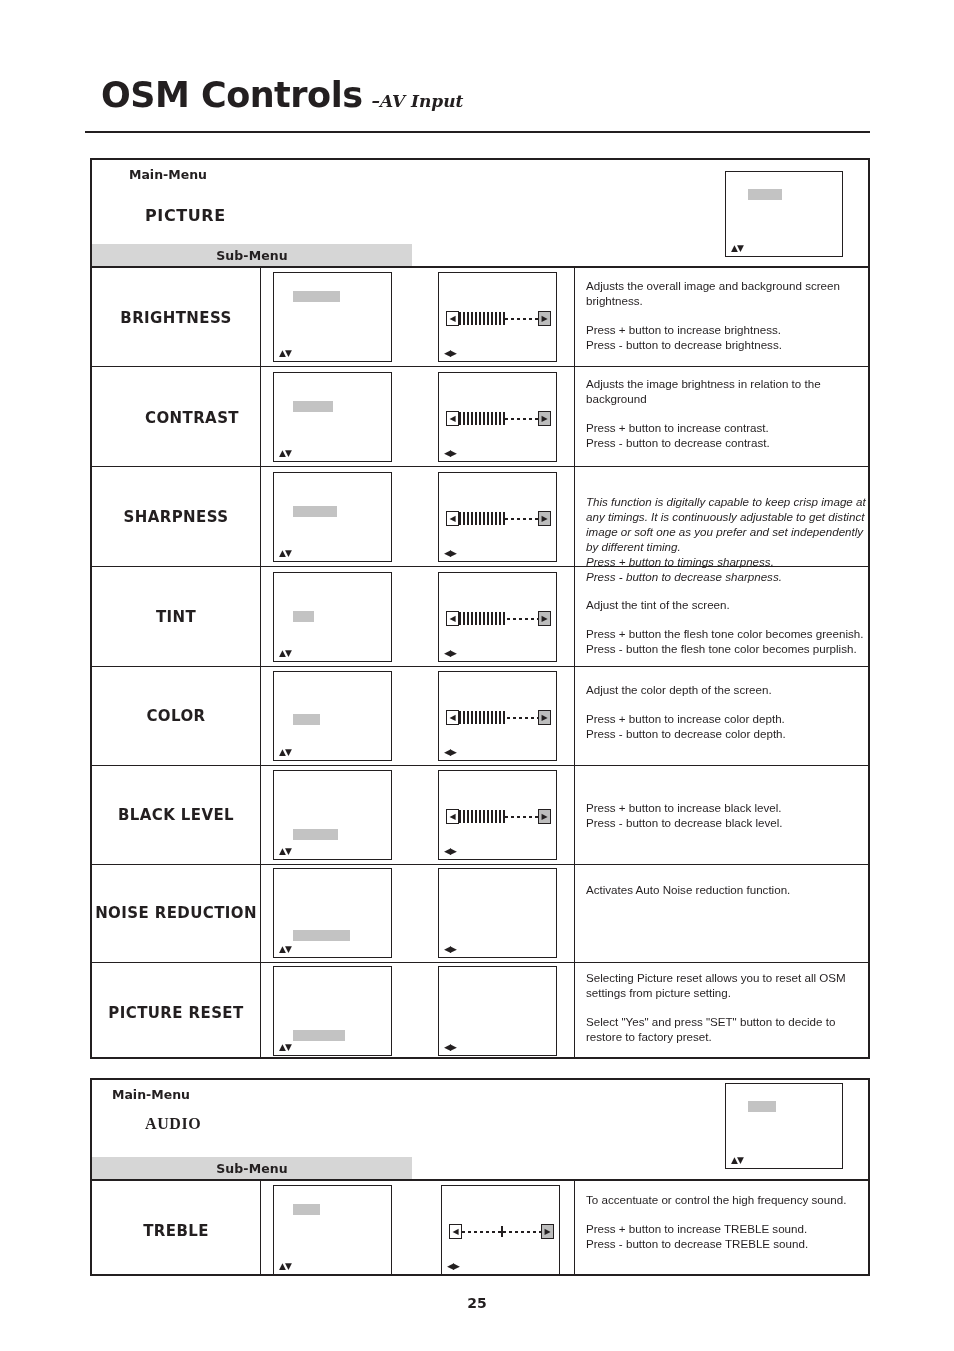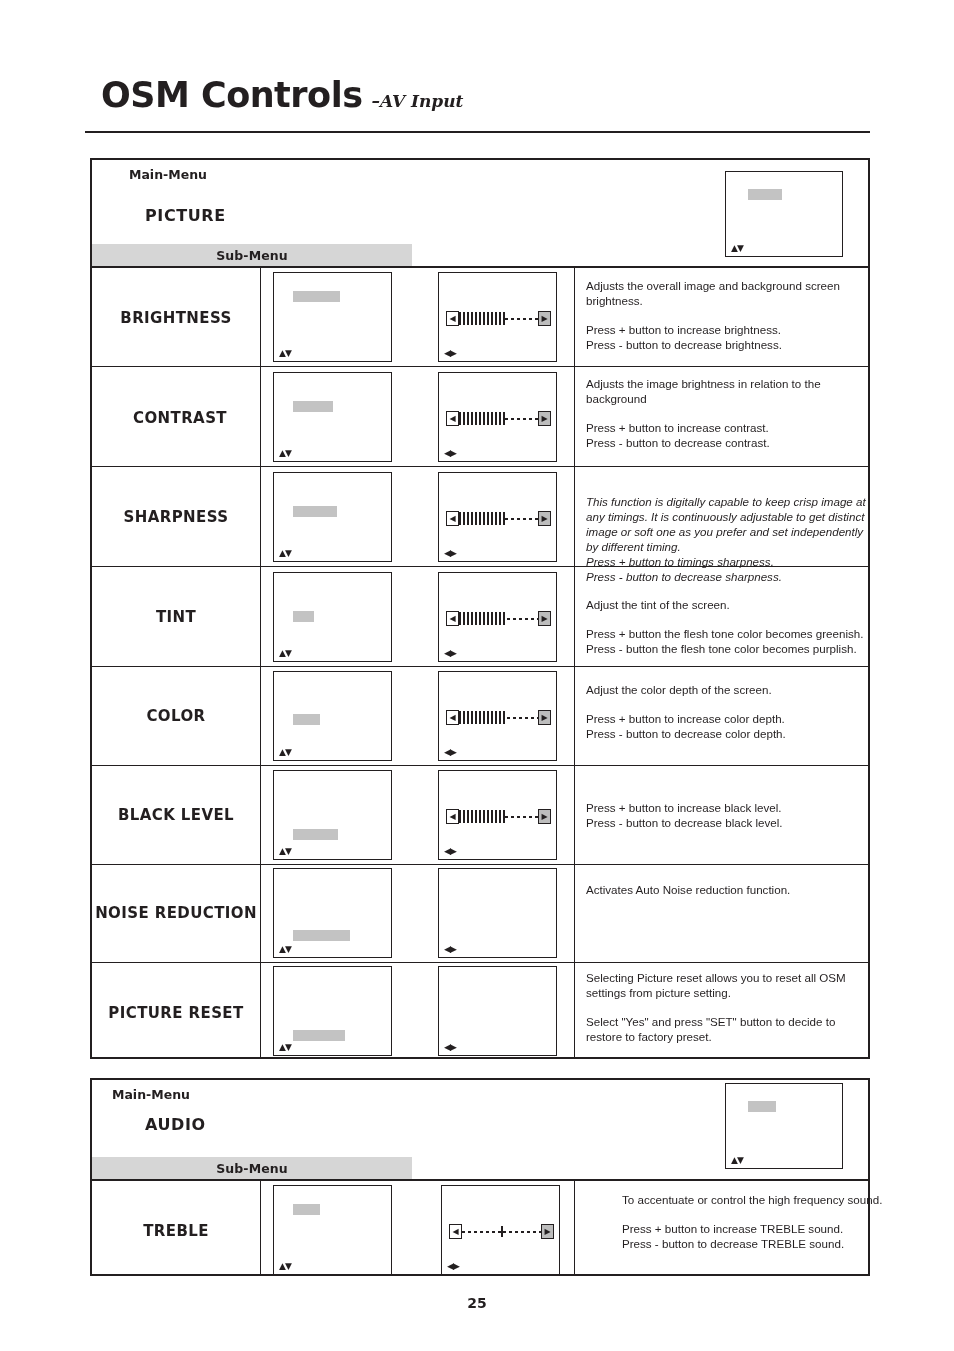--- a/index.html
+++ b/index.html
@@ -273,21 +273,21 @@
     </div>
     <div class="arrows">◀▶</div>
   </div>
   <div class="desc" style="left:586px; top:278px; width:276px;">
     <p>Adjusts the overall image and background screen brightness.</p>
     <p class="gap">Press + button to increase brightness.</p>
     <p>Press - button to decrease brightness.</p>
   </div>
   <div class="hline" style="left:92px; top:366px; width:776px;"></div>
 
-  <div class="row-label" style="left:180px; top:418px;">CONTRAST</div>
+  <div class="row-label" style="left:192px; top:418px;">CONTRAST</div>
   <div class="osm" style="left:273px; top:372px; width:119px; height:90px;">
     <div class="bar" style="left:19px; top:28px; width:40px;"></div>
     <div class="arrows">▲▼</div>
   </div>
   <div class="osm" style="left:438px; top:372px; width:119px; height:90px;">
     <div class="slider" style="left:7px; top:38px; width:105px;">
       <div class="cap">◀</div>
       <div class="track">
         <div class="fill" style="width:46px;"></div>
         <div class="dots"></div>
@@ -416,21 +416,21 @@
     <div class="arrows">◀▶</div>
   </div>
   <div class="desc" style="left:586px; top:970px; width:282px;">
     <p>Selecting Picture reset allows you to reset all OSM settings from picture setting.</p>
     <p class="gap">Select "Yes" and press "SET" button to decide to restore to factory preset.</p>
   </div>
 
   <div class="frame" style="left:90px; top:1078px; width:780px; height:198px;"></div>
 
   <div class="mainmenu-label" style="left:112px; top:1087px;">Main-Menu</div>
-  <div class="mainmenu-title" style="left:145px; top:1115px;">AUDIO</div>
+  <div class="mainmenu-title" style="left:145px; top:1115px;font-family:Liberation Serif, serif;">AUDIO</div>
 
   <div class="osm" style="left:725px; top:1083px; width:118px; height:86px;">
     <div class="bar" style="left:22px; top:17px; width:28px;"></div>
     <div class="arrows">▲▼</div>
   </div>
 
   <div class="submenu-band" style="left:92px; top:1157px; width:320px; height:22px;">
     <span>Sub-Menu</span>
   </div>
   <div class="hline thick" style="left:92px; top:1179px; width:776px;"></div>
@@ -448,21 +448,21 @@
       <div class="cap">◀</div>
       <div class="track">
         <div class="dots"></div>
         <div class="centermark"></div>
         <div class="dots"></div>
       </div>
       <div class="cap right">▶</div>
     </div>
     <div class="arrows">◀▶</div>
   </div>
-  <div class="desc" style="left:586px; top:1192px; width:282px;margin-left:36px;">
+  <div class="desc" style="left:586px; top:1192px; width:282px;">
     <p>To accentuate or control the high frequency sound.</p>
     <p class="gap">Press + button to increase TREBLE sound.</p>
     <p>Press - button to decrease TREBLE sound.</p>
   </div>
 
   <div class="pageno">25</div>
 
 </div>
 
 </body></html>

